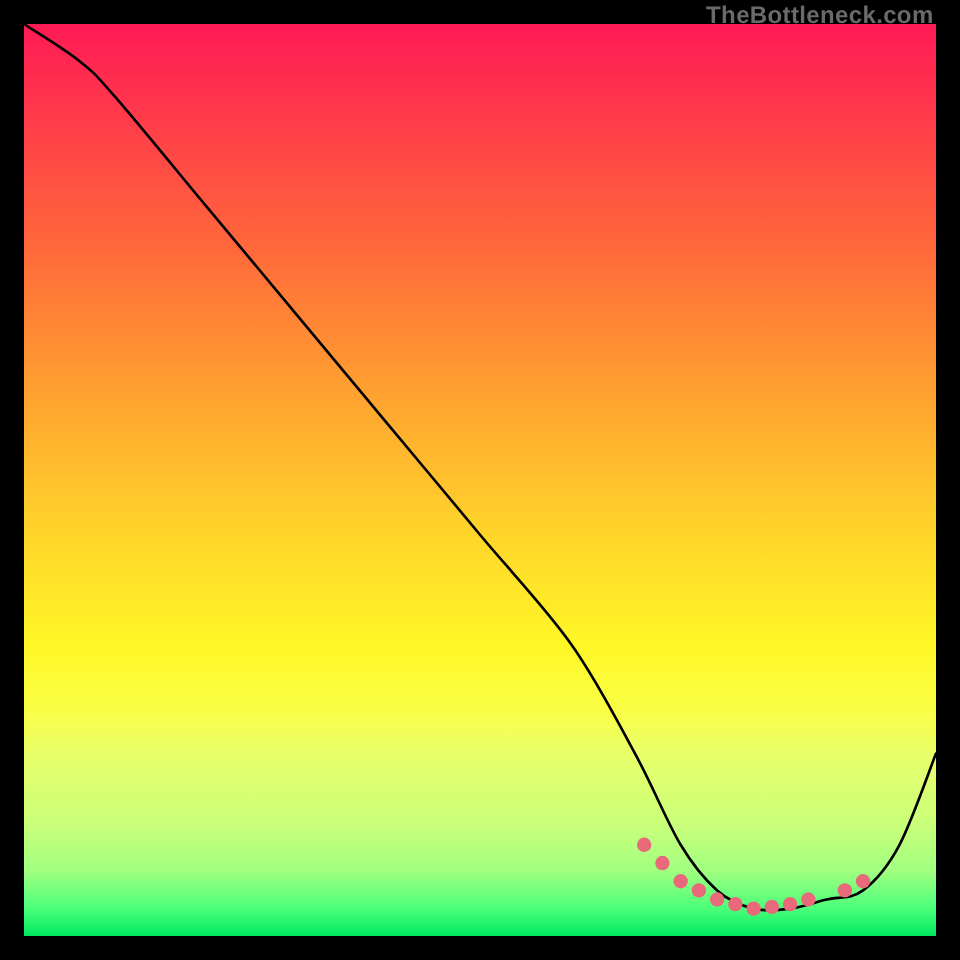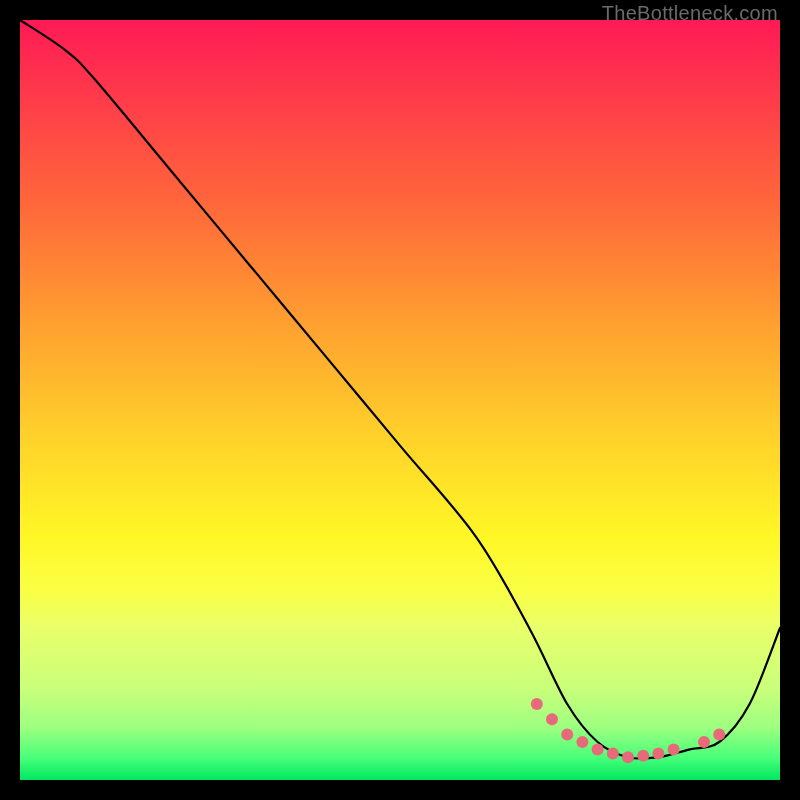--- a/index.html
+++ b/index.html
@@ -43,21 +43,21 @@
       #4aff7a 97%,
       #00e860 100%
     );
   }
   .watermark {
     position: absolute;
     top: 2px;
     right: 22px;
     color: #6a6a6a;
     font-size: 20px;
-    font-weight: 400;
+    font-weight: 700;
     letter-spacing: 0.3px;
     z-index: 10;
   }
   svg.curve {
     position: absolute;
     left: 0;
     top: 0;
     width: 100%;
     height: 100%;
     overflow: visible;

